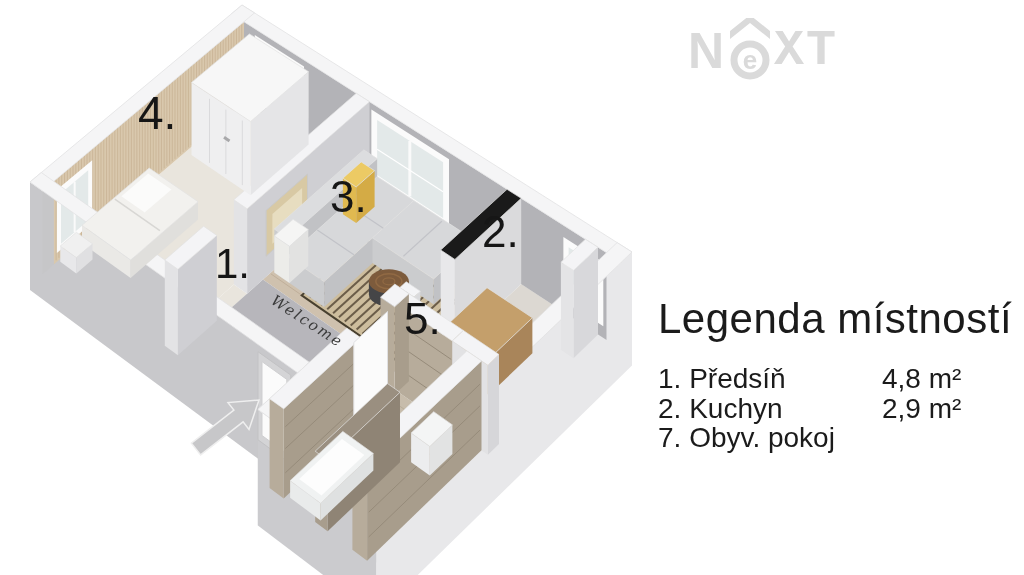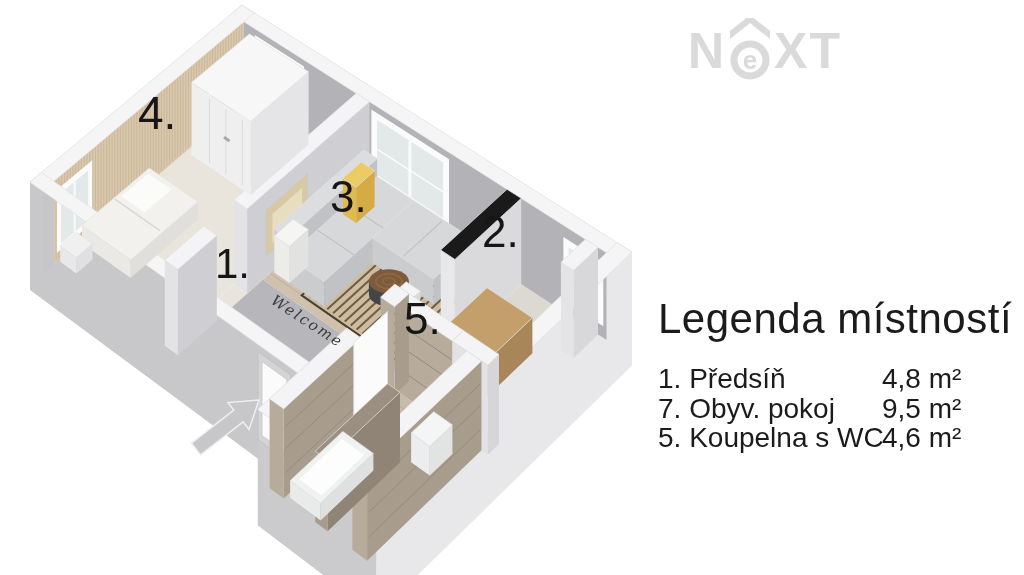--- a/index.html
+++ b/index.html
@@ -275,26 +275,25 @@
       <text x="0" y="0" transform="translate(270,303) rotate(33)" font-family="DejaVu Serif, serif" font-style="italic" font-size="15" letter-spacing="2" fill="#3c3c3c">Welcome</text>
     </svg>
 
   <div id="logo">
     <span class="ltr" style="color: rgb(218, 218, 218);">N</span>
     <svg width="46" height="64" viewBox="0 0 46 64">
       <polygon id="logo-roof" points="3,21 23,5 43,21 43,13 23,-3 3,13" fill="#dadada"></polygon>
       <circle id="logo-circle" cx="23" cy="42" r="16" fill="none" stroke-width="7" stroke="#dadada"></circle>
       <text id="logo-e" x="23" y="51" text-anchor="middle" font-size="26" font-weight="bold" font-family="Liberation Sans, sans-serif" fill="#dadada">e</text>
     </svg>
-    <span class="ltr" style="color: rgb(218, 218, 218);">XT</span>
+    <span class="ltr" style="color: rgb(218, 218, 218); font-family: Liberation Mono, monospace;">XT</span>
   </div>
 
   <div id="legend">
     <div class="title">Legenda místností</div>
     <div id="legend-rows">
         <div class="row"><span>1. Předsíň</span><span class="area">4,8 m²</span></div>
-        <div class="row"><span class="area">9,5 m²</span></div>
+        <div class="row"><span>2. Kuchyn</span><span class="area">2,9 m²</span></div>
         <div class="row"><span>7. Obyv. pokoj</span></div>
         <div class="row"></div>
-        <div class="row"><span>5. Koupelna s WC</span><span class="area">4,6 m²</span></div>
       </div>
   </div>
 </div>
 
 </body></html>

